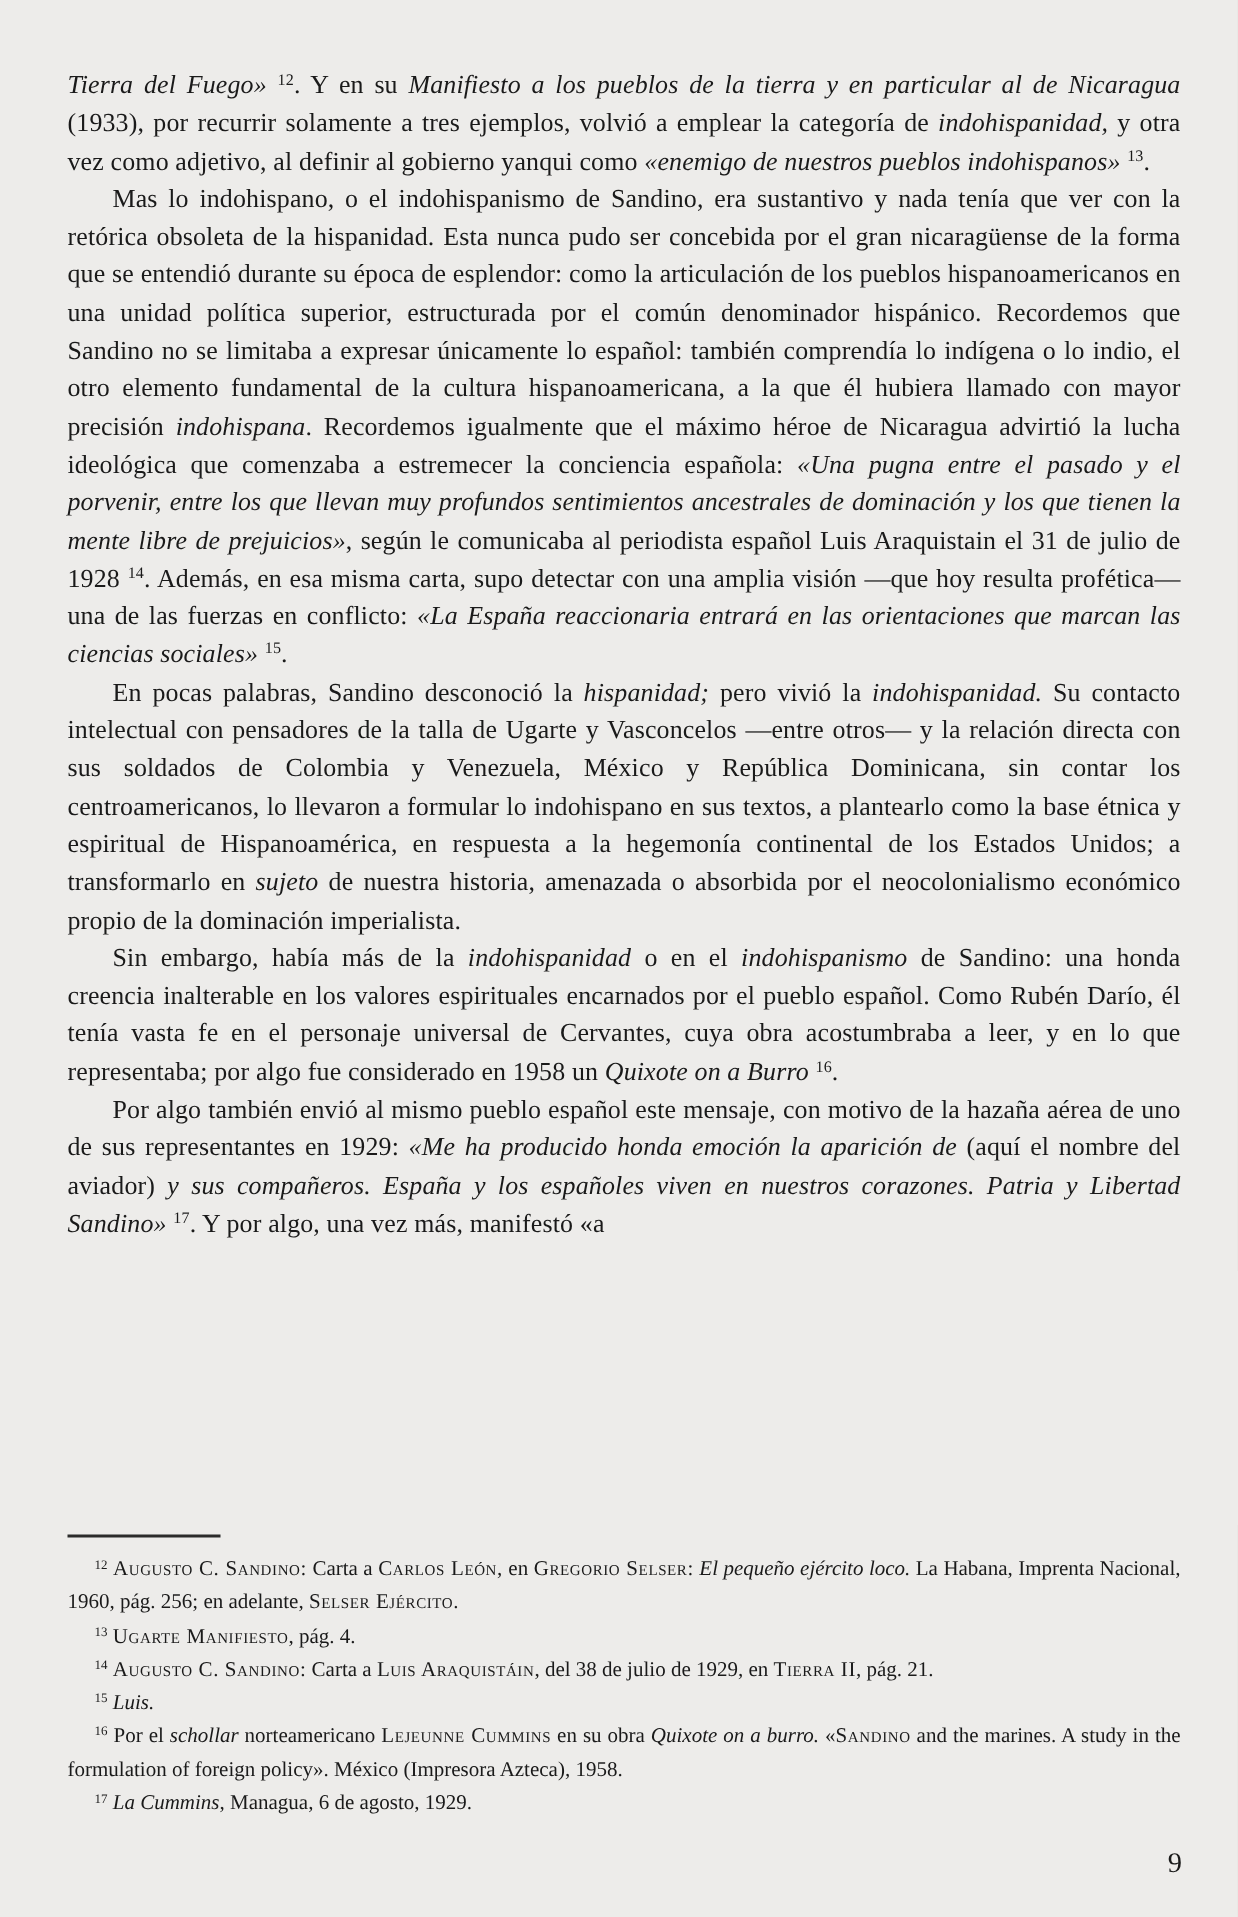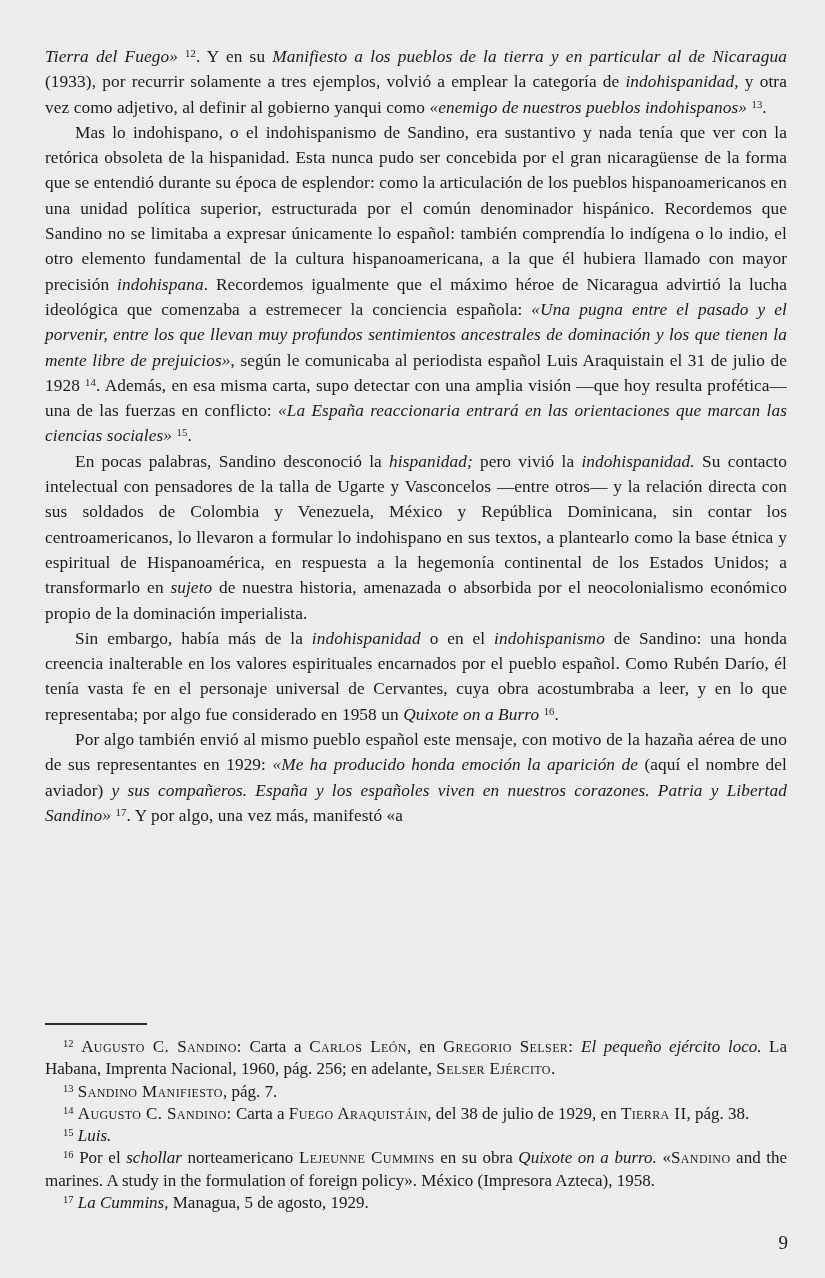--- a/index.html
+++ b/index.html
@@ -35,21 +35,21 @@
   }
   .footnote-rule{
     position:absolute;
     left:45px;top:1023px;
     width:102px;height:2px;
     background:#2b2b2b;
   }
   .footnotes{
     position:absolute;
     left:45px;top:1036px;width:742px;
-    font-size:17px;
+    font-size:14px;
     line-height:22.3px;
     text-align:justify;
   }
   .footnote{margin:0;text-indent:18px;}
   .footnote .run-sc{letter-spacing:0.4px;}
   .page-number{
     position:absolute;
     right:37px;top:1232px;
     font-size:19px;
     color:#1a1a1a;
@@ -62,20 +62,20 @@
   <main class="body-text" id="paragraphs">
       <p class="para"><span class="run-i">Tierra del Fuego» </span><span class="run-sup">12</span><span class="run-r">. Y en su </span><span class="run-i">Manifiesto a los pueblos de la tierra y en particular al de Nicaragua </span><span class="run-r">(1933), por recurrir solamente a tres ejemplos, volvió a emplear la categoría de </span><span class="run-i">indohispanidad,</span><span class="run-r"> y otra vez como adjetivo, al definir al gobierno yanqui como </span><span class="run-i">«enemigo de nuestros pueblos indohispanos» </span><span class="run-sup">13</span><span class="run-r">.</span></p>
       <p class="para indent"><span class="run-r">Mas lo indohispano, o el indohispanismo de Sandino, era sustantivo y nada tenía que ver con la retórica obsoleta de la hispanidad. Esta nunca pudo ser concebida por el gran nicaragüense de la forma que se entendió durante su época de esplendor: como la articulación de los pueblos hispanoamericanos en una unidad política superior, estructurada por el común denominador hispánico. Recordemos que Sandino no se limitaba a expresar únicamente lo español: también comprendía lo indígena o lo indio, el otro elemento fundamental de la cultura hispanoamericana, a la que él hubiera llamado con mayor precisión </span><span class="run-i">indohispana</span><span class="run-r">. Recordemos igualmente que el máximo héroe de Nicaragua advirtió la lucha ideológica que comenzaba a estremecer la conciencia española: </span><span class="run-i">«Una pugna entre el pasado y el porvenir, entre los que llevan muy profundos sentimientos ancestrales de dominación y los que tienen la mente libre de prejuicios»</span><span class="run-r">, según le comunicaba al periodista español Luis Araquistain el 31 de julio de 1928 </span><span class="run-sup">14</span><span class="run-r">. Además, en esa misma carta, supo detectar con una amplia visión —que hoy resulta profética— una de las fuerzas en conflicto: </span><span class="run-i">«La España reaccionaria entrará en las orientaciones que marcan las ciencias sociales» </span><span class="run-sup">15</span><span class="run-r">.</span></p>
       <p class="para indent"><span class="run-r">En pocas palabras, Sandino desconoció la </span><span class="run-i">hispanidad;</span><span class="run-r"> pero vivió la </span><span class="run-i">indohispanidad.</span><span class="run-r"> Su contacto intelectual con pensadores de la talla de Ugarte y Vasconcelos —entre otros— y la relación directa con sus soldados de Colombia y Venezuela, México y República Dominicana, sin contar los centroamericanos, lo llevaron a formular lo indohispano en sus textos, a plantearlo como la base étnica y espiritual de Hispanoamérica, en respuesta a la hegemonía continental de los Estados Unidos; a transformarlo en </span><span class="run-i">sujeto</span><span class="run-r"> de nuestra historia, amenazada o absorbida por el neocolonialismo económico propio de la dominación imperialista.</span></p>
       <p class="para indent"><span class="run-r">Sin embargo, había más de la </span><span class="run-i">indohispanidad</span><span class="run-r"> o en el </span><span class="run-i">indohispanismo</span><span class="run-r"> de Sandino: una honda creencia inalterable en los valores espirituales encarnados por el pueblo español. Como Rubén Darío, él tenía vasta fe en el personaje universal de Cervantes, cuya obra acostumbraba a leer, y en lo que representaba; por algo fue considerado en 1958 un </span><span class="run-i">Quixote on a Burro </span><span class="run-sup">16</span><span class="run-r">.</span></p>
       <p class="para indent"><span class="run-r">Por algo también envió al mismo pueblo español este mensaje, con motivo de la hazaña aérea de uno de sus representantes en 1929: </span><span class="run-i">«Me ha producido honda emoción la aparición de </span><span class="run-r">(aquí el nombre del aviador)</span><span class="run-i"> y sus compañeros. España y los españoles viven en nuestros corazones. Patria y Libertad Sandino» </span><span class="run-sup">17</span><span class="run-r">. Y por algo, una vez más, manifestó «a</span></p>
     </main>
   <div class="footnote-rule"></div>
   <section class="footnotes" id="footnotes">
       <p class="footnote"><span class="run-sup">12</span> <span class="run-sc">Augusto C. Sandino:</span><span class="run-r"> Carta a </span><span class="run-sc">Carlos León,</span><span class="run-r"> en </span><span class="run-sc">Gregorio Selser:</span><span class="run-r"> </span><span class="run-i">El pequeño ejército loco.</span><span class="run-r"> La Habana, Imprenta Nacional, 1960, pág. 256; en adelante, </span><span class="run-sc">Selser Ejército</span><span class="run-r">.</span></p>
-      <p class="footnote"><span class="run-sup">13</span> <span class="run-sc">Sandino Manifiesto</span><span class="run-r">, pág. 7.</span></p>
-      <p class="footnote"><span class="run-sup">14</span> <span class="run-sc">Augusto C. Sandino:</span><span class="run-r"> Carta a </span><span class="run-sc">Fuego Araquistáin</span><span class="run-r">, del 38 de julio de 1929, en </span><span class="run-sc">Tierra II</span><span class="run-r">, pág. 38.</span></p>
+      <p class="footnote"><span class="run-sup">13</span> <span class="run-sc">Ugarte Manifiesto</span><span class="run-r">, pág. 4.</span></p>
+      <p class="footnote"><span class="run-sup">14</span> <span class="run-sc">Augusto C. Sandino:</span><span class="run-r"> Carta a </span><span class="run-sc">Luis Araquistáin</span><span class="run-r">, del 38 de julio de 1929, en </span><span class="run-sc">Tierra II</span><span class="run-r">, pág. 21.</span></p>
       <p class="footnote"><span class="run-sup">15</span> <span class="run-i">Luis.</span></p>
       <p class="footnote"><span class="run-sup">16</span> <span class="run-r">Por el </span><span class="run-i">schollar</span><span class="run-r"> norteamericano </span><span class="run-sc">Lejeunne Cummins</span><span class="run-r"> en su obra </span><span class="run-i">Quixote on a burro.</span><span class="run-r"> «</span><span class="run-sc">Sandino</span><span class="run-r"> and the marines. A study in the formulation of foreign policy». México (Impresora Azteca), 1958.</span></p>
-      <p class="footnote"><span class="run-sup">17</span> <span class="run-i">La Cummins</span><span class="run-r">, Managua, 5 de agosto, 1929.</span></p>
+      <p class="footnote"><span class="run-sup">17</span> <span class="run-i">La Cummins</span><span class="run-r">, Managua, 6 de agosto, 1929.</span></p>
     </section>
   <div class="page-number">9</div>
 </div>
 
 </body></html>

